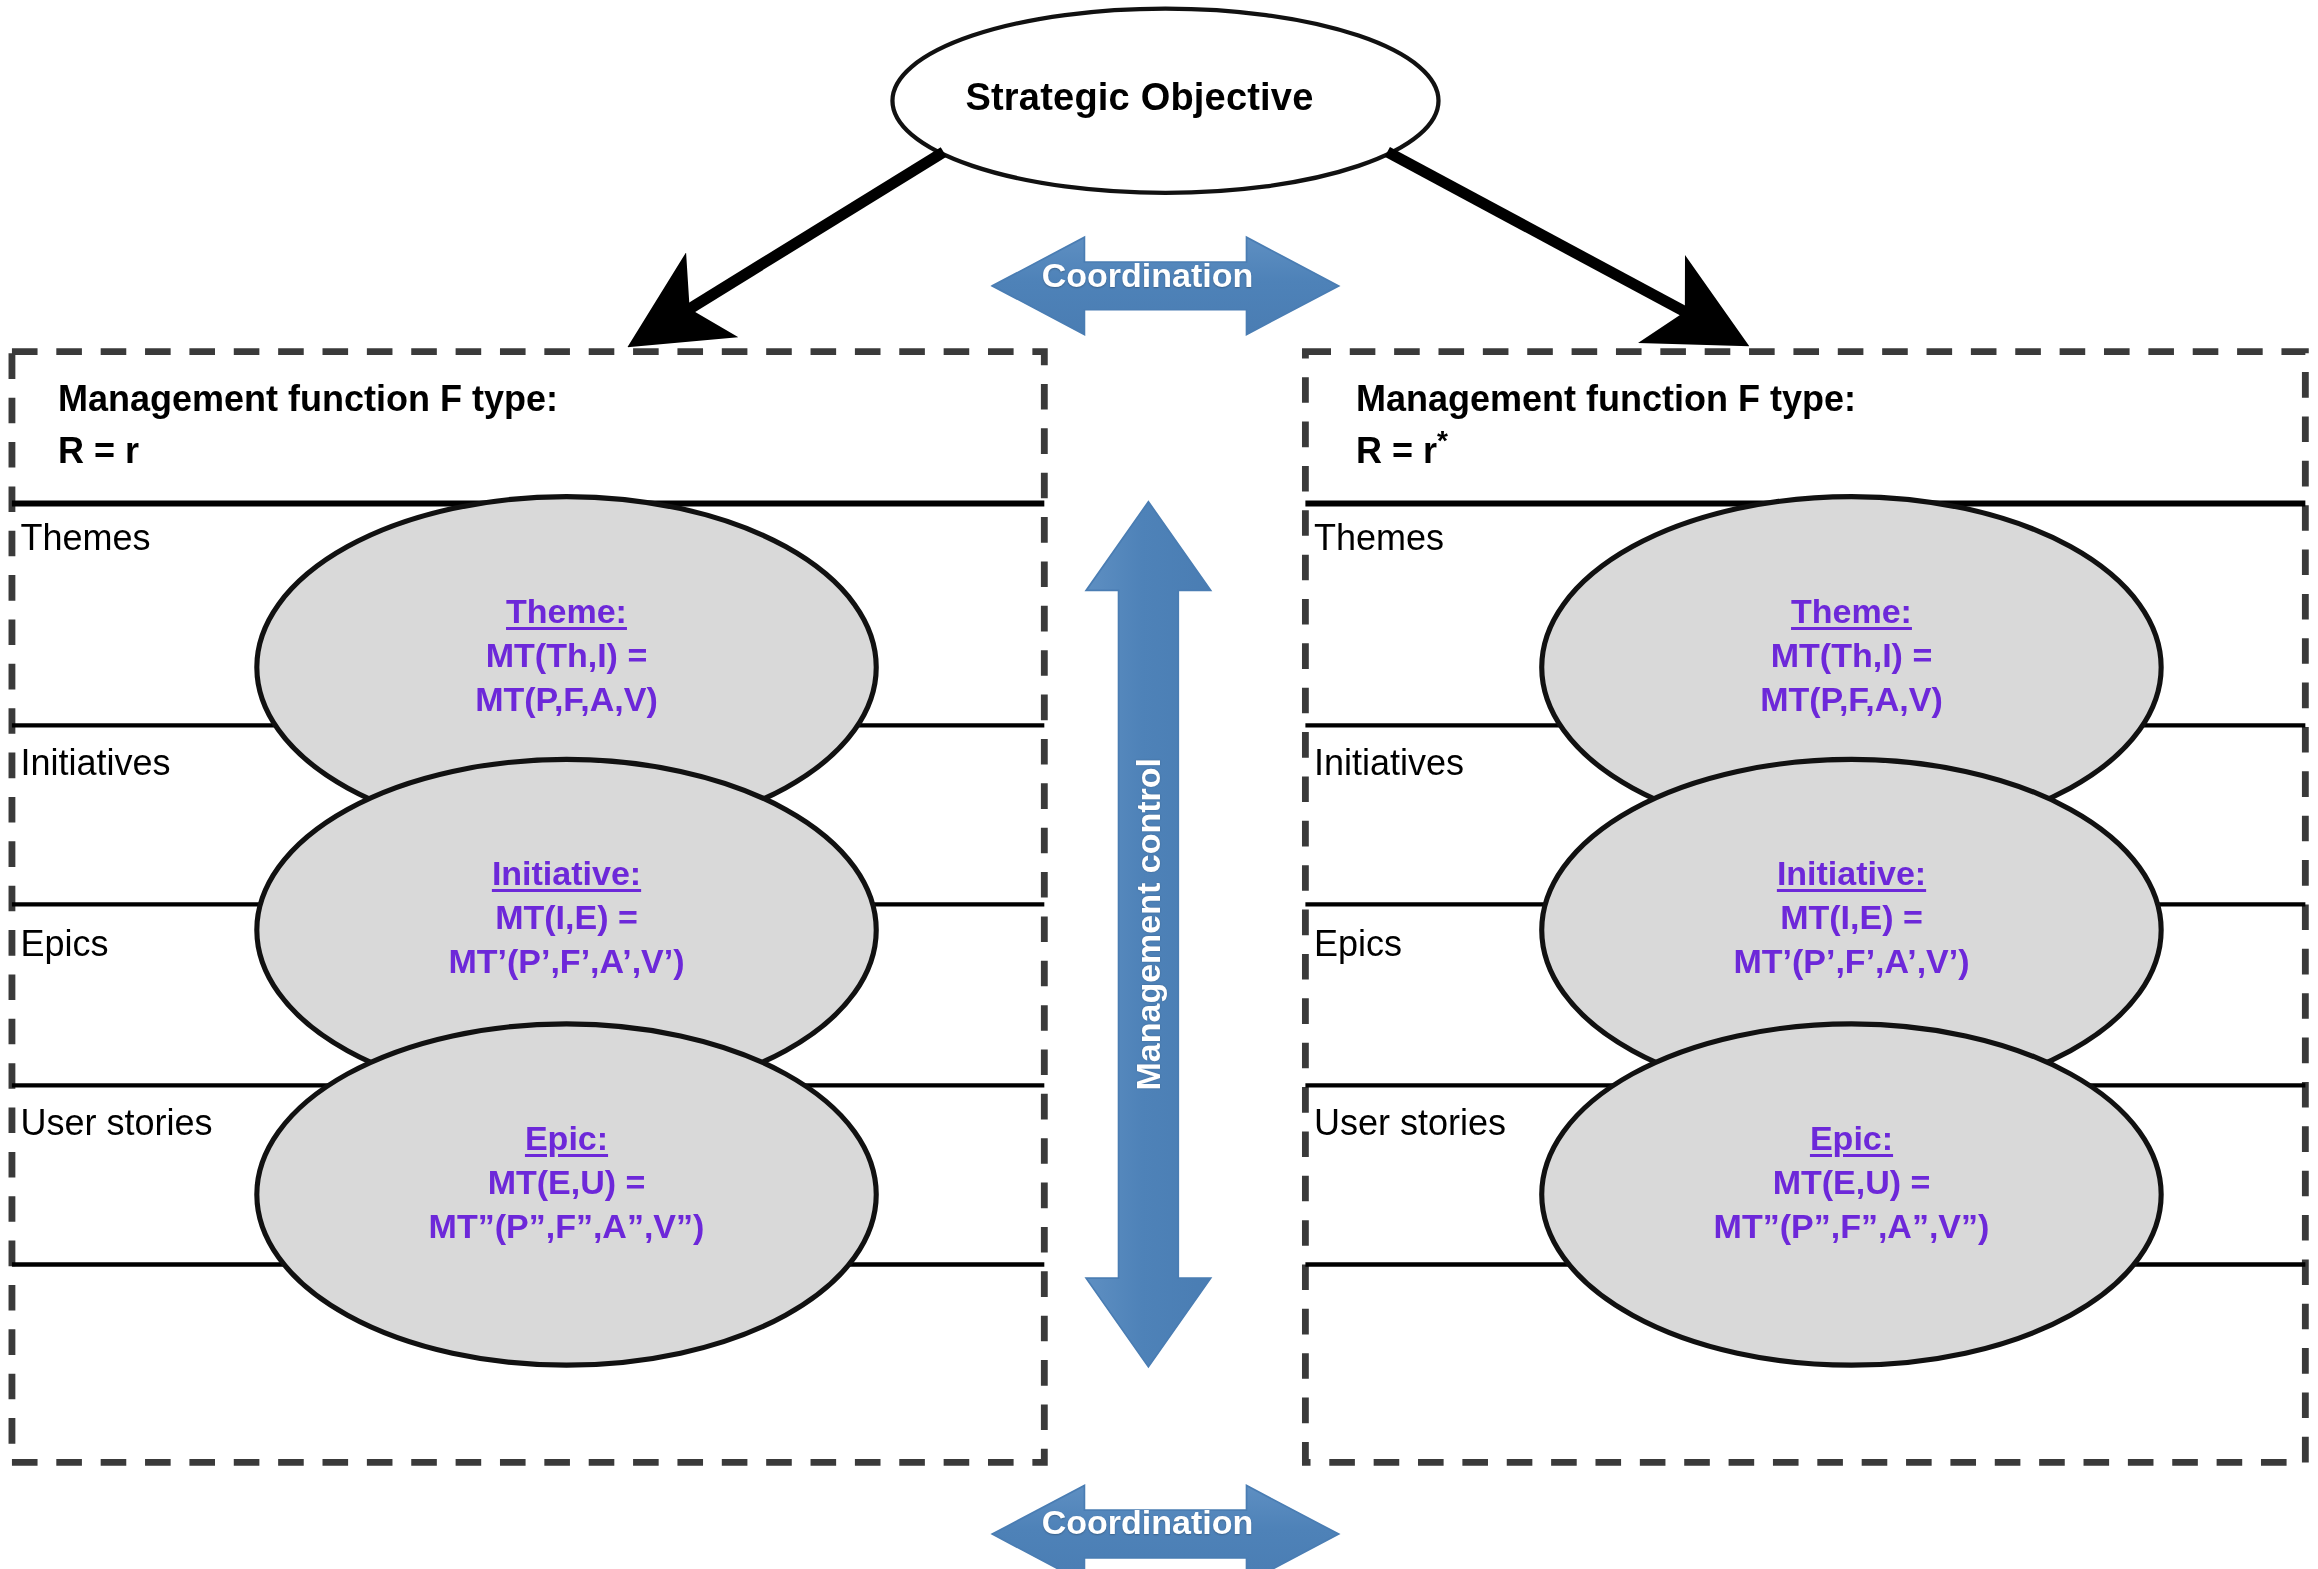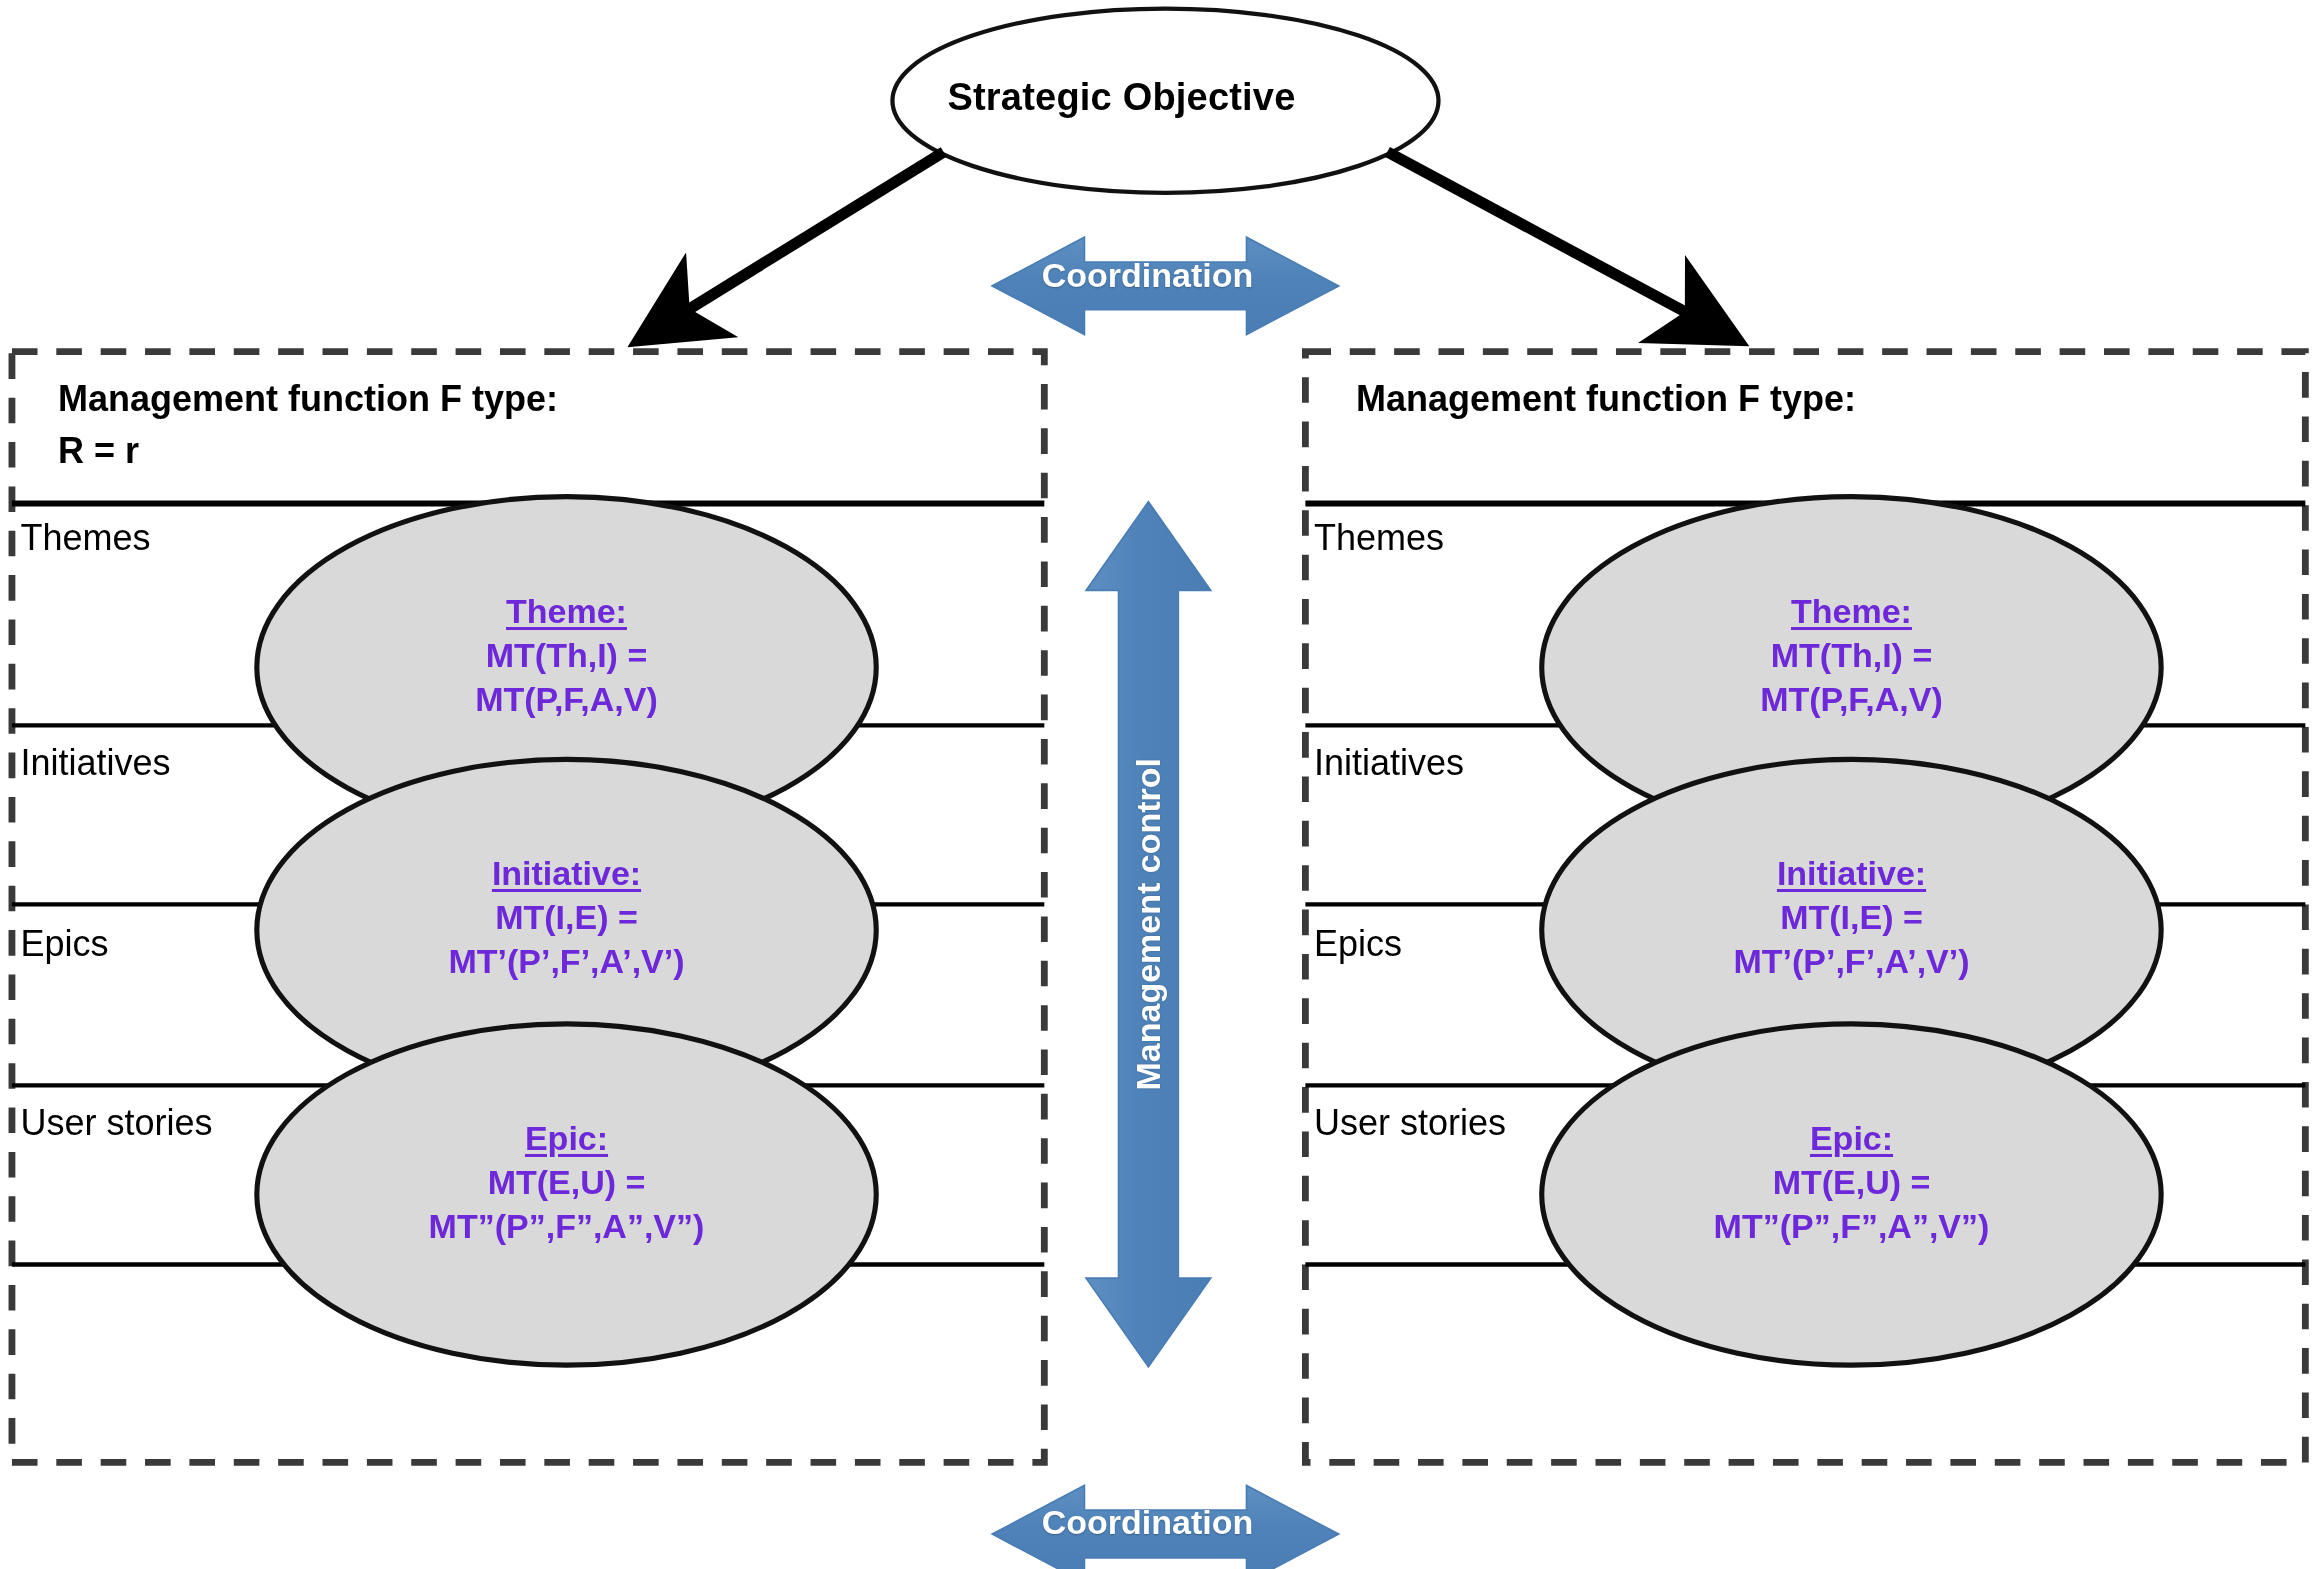--- a/index.html
+++ b/index.html
@@ -8,21 +8,21 @@
     width:2319px;height:1570px;
     position:relative;overflow:hidden;
   }
   .stage{position:absolute;left:0;top:0;width:2319px;height:1570px;}
   svg.layer{position:absolute;left:0;top:0;width:2319px;height:1570px;pointer-events:none;}
 
   
   .tx{position:absolute;color:#000;text-align:center;line-height:1.18;}
 
   #so-label{
-    left:874px;top:75px;width:495px;
+    left:892px;top:75px;width:495px;
     font-size:38px;font-weight:bold;letter-spacing:0.2px;
   }
 
   .panel-title{
     position:absolute;width:921px;text-align:left;
     font-size:36px;font-weight:bold;color:#000;line-height:1.45;
   }
   #panel-left-title{left:58px;top:373px;}
   #panel-right-title{left:1356px;top:373px;}
   .panel-title .l2{display:block;}
@@ -109,20 +109,21 @@
 
   <div class="tx" id="so-label">Strategic Objective</div>
 
   <div class="panel-title" id="panel-left-title">
     <span class="l1">Management function F type:</span>
     <span class="l2">R = r</span>
   </div>
 
   <div class="panel-title" id="panel-right-title">
     <span class="l1">Management function F type:</span>
+    <span class="l2"><span>R = r</span><span class="sup">*</span></span>
   </div>
 
   <div class="row-label" style="left:20.5px;top:517px;">Themes</div>
   <div class="row-label" style="left:20.5px;top:742px;">Initiatives</div>
   <div class="row-label" style="left:20.5px;top:923px;">Epics</div>
   <div class="row-label" style="left:20.5px;top:1102px;">User stories</div>
 
   <div class="row-label" style="left:1314px;top:517px;">Themes</div>
   <div class="row-label" style="left:1314px;top:742px;">Initiatives</div>
   <div class="row-label" style="left:1314px;top:923px;">Epics</div>

